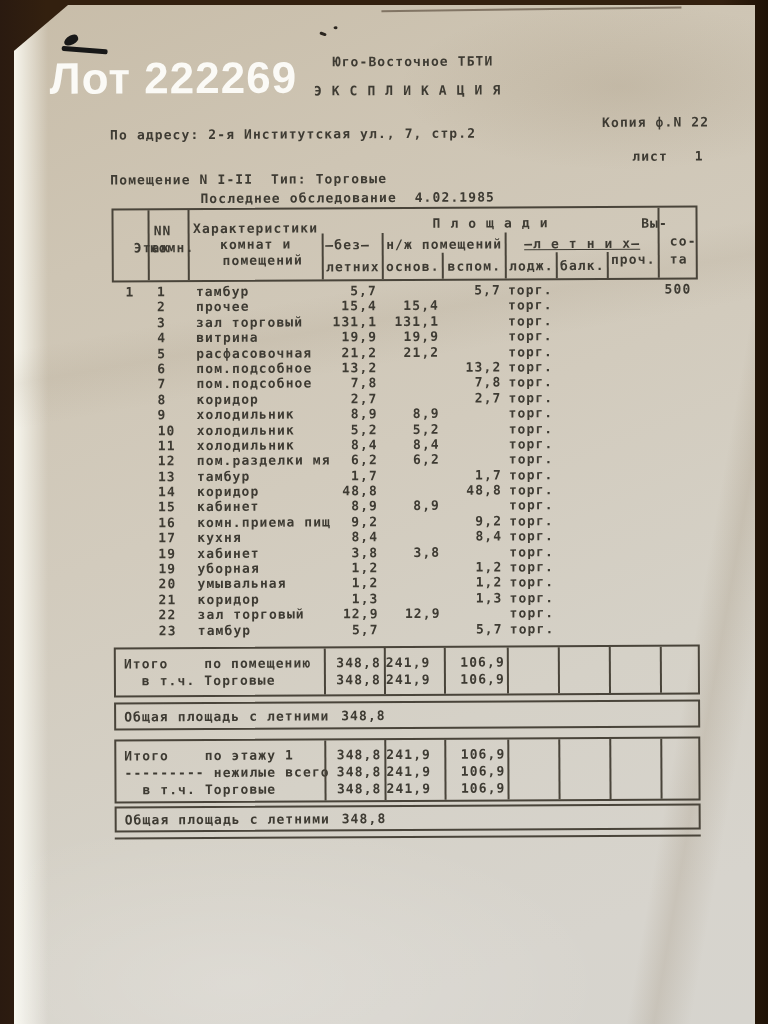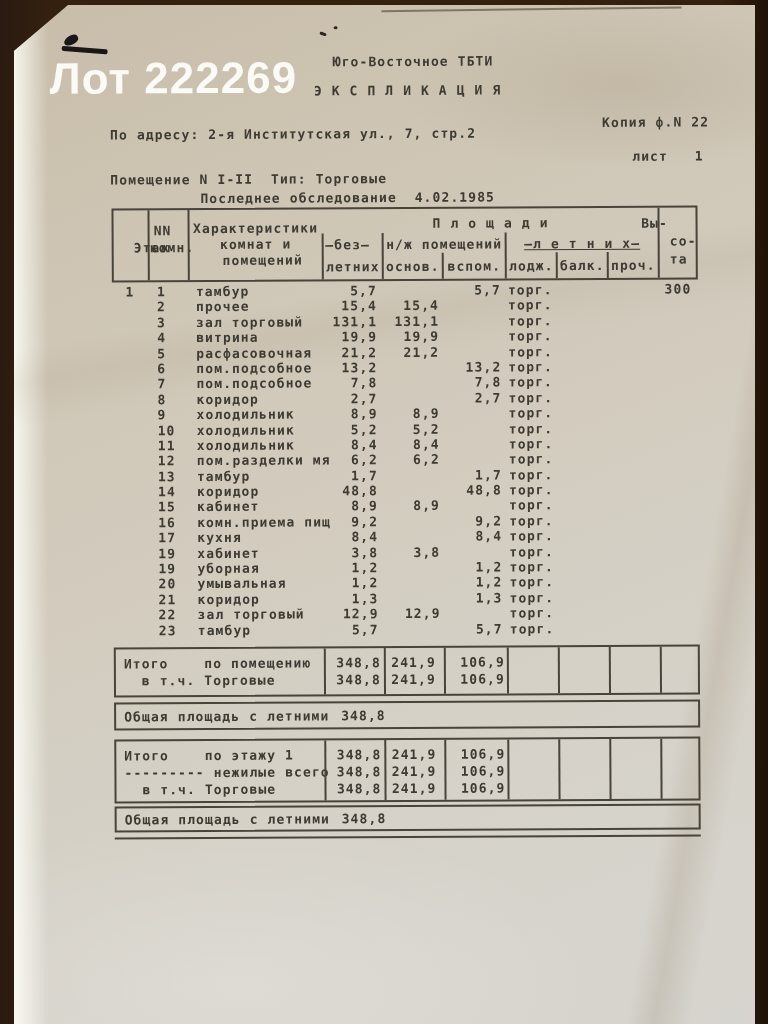--- a/index.html
+++ b/index.html
@@ -55,21 +55,21 @@
   .box1{top:646px;height:50px;padding-top:6px;}
   .box2{top:738px;height:64px;padding-top:6px;}
   .tbox .vl2{position:absolute;width:2px;background:#49443a;top:0;bottom:0;}
   .v210{left:208px;} .v270{left:268px;} .v330{left:328px;} .v393{left:391px;}
   .v444{left:442px;} .v495{left:493px;} .v546{left:544px;}
   .sumrow{display:grid;grid-template-columns:210px 60px 60px 63px 51px 51px 51px 40px;
     height:17px;font-family:"DejaVu Sans Mono",monospace;font-size:13px;font-weight:bold;
     letter-spacing:1.1px;color:#3e3b33;line-height:17px;white-space:pre;}
   .sumrow .s-label{grid-column:1;padding-left:8px;}
   .sumrow .s-total{grid-column:2;text-align:right;padding-right:5px;}
-  .sumrow .s-osn{grid-column:3;text-align:right;padding-right:10px;}
+  .sumrow .s-osn{grid-column:3;padding-right:10px;}
   .sumrow .s-vsp{grid-column:4;text-align:right;padding-right:4px;}
   .sumbox{position:absolute;left:113px;width:586px;height:28px;border:2px solid #49443a;
     box-sizing:border-box;}
   .sum1{top:701px;}
   .sum2{top:805px;height:26px;}
   .sumbox .sb-label{position:absolute;left:8px;top:5px;font-family:"DejaVu Sans Mono",monospace;
     font-size:13px;font-weight:bold;letter-spacing:1.1px;color:#3e3b33;white-space:pre;}
   .sumbox .sb-value{position:absolute;left:225px;top:5px;font-family:"DejaVu Sans Mono",monospace;
     font-size:13px;font-weight:bold;letter-spacing:1.1px;color:#3e3b33;}
   .sum2 .sb-label,.sum2 .sb-value{top:4px;}
@@ -127,36 +127,36 @@
       <div class="lbl" style="left:83px;width:132px;top:43px;text-align:center;">помещений</div>
       <div class="lbl" style="left:210px;width:334px;top:7px;">П л о щ а д и</div>
       <div class="lbl" style="left:210px;width:48px;top:28px;">—без—</div>
       <div class="lbl" style="left:210px;width:58px;top:50px;">летних</div>
       <div class="lbl" style="left:270px;width:121px;top:28px;">н/ж помещений</div>
       <div class="lbl" style="left:270px;width:58px;top:50px;">основ.</div>
       <div class="lbl" style="left:330px;width:61px;top:50px;">вспом.</div>
       <div class="lbl" style="left:393px;width:151px;top:28px;text-decoration:underline;">—л е т н и х—</div>
       <div class="lbl" style="left:393px;width:49px;top:50px;">лодж.</div>
       <div class="lbl" style="left:444px;width:49px;top:50px;">балк.</div>
-      <div class="lbl" style="left:495px;width:49px;top:50px;">проч.</div>
+      <div class="lbl" style="left:495px;width:49px;top:44px;">проч.</div>
       <div class="lbl" style="left:522px;width:38px;top:8px;">Вы-</div>
       <div class="lbl" style="left:546px;width:47px;top:26px;">со-</div>
       <div class="lbl" style="left:546px;width:38px;top:44px;">та</div>
     </div>
 
     <div class="tbody">
   <div class="trow">
     <span class="c-floor">1</span>
     <span class="c-no">1</span>
     <span class="c-name">тамбур</span>
     <span class="c-total">5,7</span>
     <span class="c-osn"></span>
     <span class="c-vsp">5,7</span>
     <span class="c-use">торг.</span>
-    <span class="c-height">300</span>
+    <span class="c-height">500</span>
   </div>
 
   <div class="trow">
     <span class="c-floor"></span>
     <span class="c-no">2</span>
     <span class="c-name">прочее</span>
     <span class="c-total">15,4</span>
     <span class="c-osn">15,4</span>
     <span class="c-vsp"></span>
     <span class="c-use">торг.</span>

